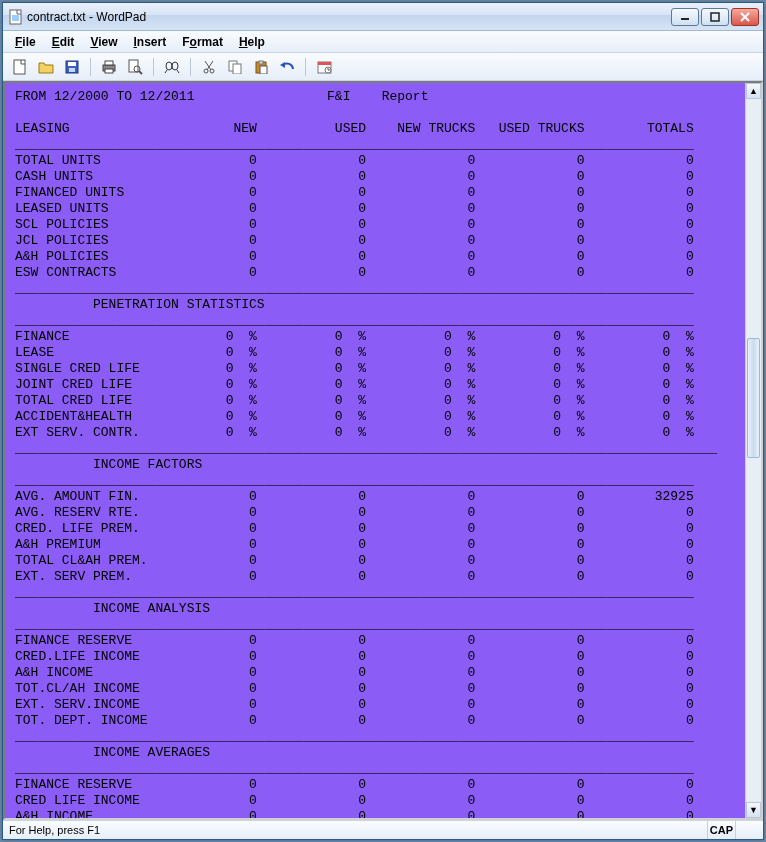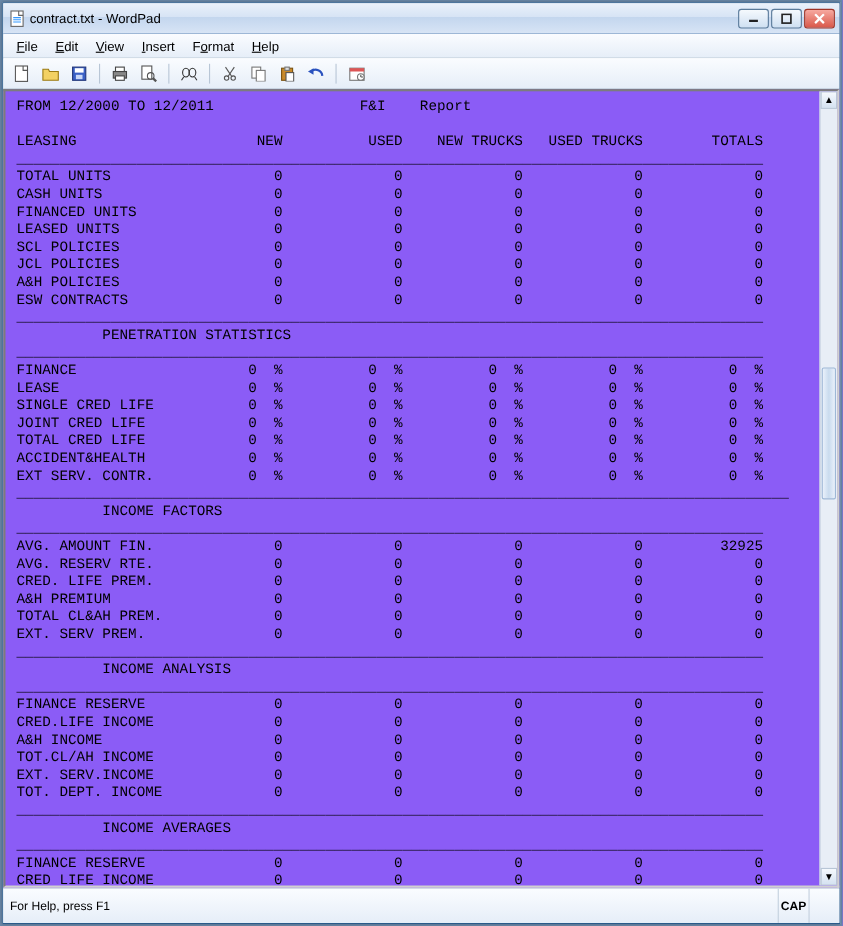--- a/index.html
+++ b/index.html
@@ -55,20 +55,21 @@
     height: 22px;
     display:flex;
     align-items:center;
     padding: 0 4px;
     background: linear-gradient(to bottom,#fafcff,#e6eef8);
     border-bottom: 1px solid #c8d4e2;
   }
   .menu-item {
     padding: 18px 8px;
     cursor:pointer;
+    font-weight:bold;
   }
   .menu-item .ul { text-decoration: underline; }
   .toolbar {
     height: 28px;
     display:flex;
     align-items:center;
     padding: 0 6px;
     gap: 4px;
     background: linear-gradient(to bottom,#fafcff,#e6eef8);
     border-bottom: 1px solid #c8d4e2;
@@ -123,21 +124,21 @@
   .vscroll .thumb {
     position:absolute; left:1px; right:1px;
     top: 34%;
     height: 120px;
     background:linear-gradient(to right,#eaf1fb,#c9dbee,#eaf1fb);
     border:1px solid #9db7d6;
     border-radius:2px;
     cursor:pointer;
   }
   .statusbar {
-    height: 32px;
+    height: 19px;
     background: linear-gradient(to bottom,#fafcff,#e6eef8);
     border-top:1px solid #c8d4e2;
     display:flex;
     align-items:center;
     padding: 0 6px;
     font-size:11px;
   }
   .statusbar .help { flex:1; }
   .statusbar .cell {
     border-left:1px solid #c3d0de;

